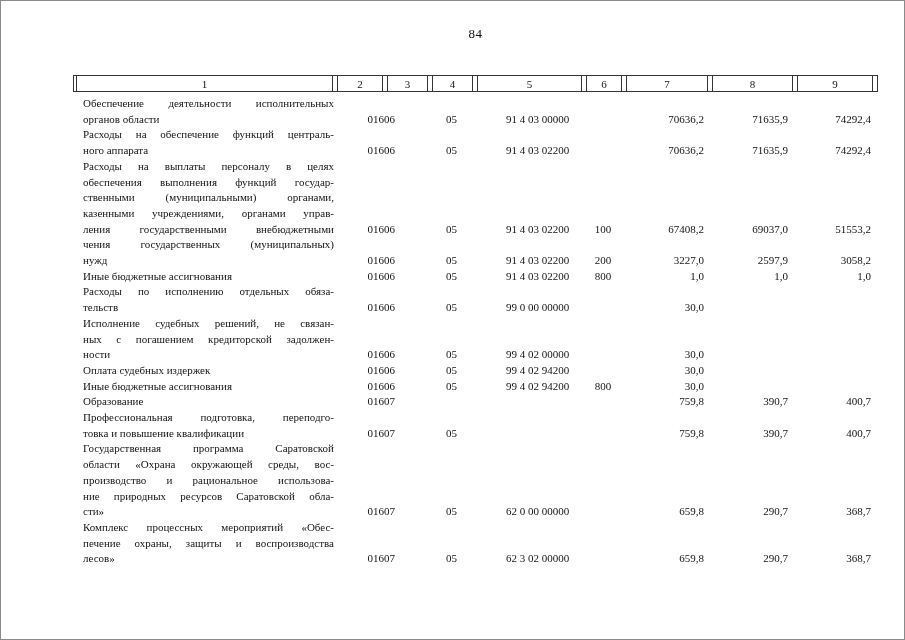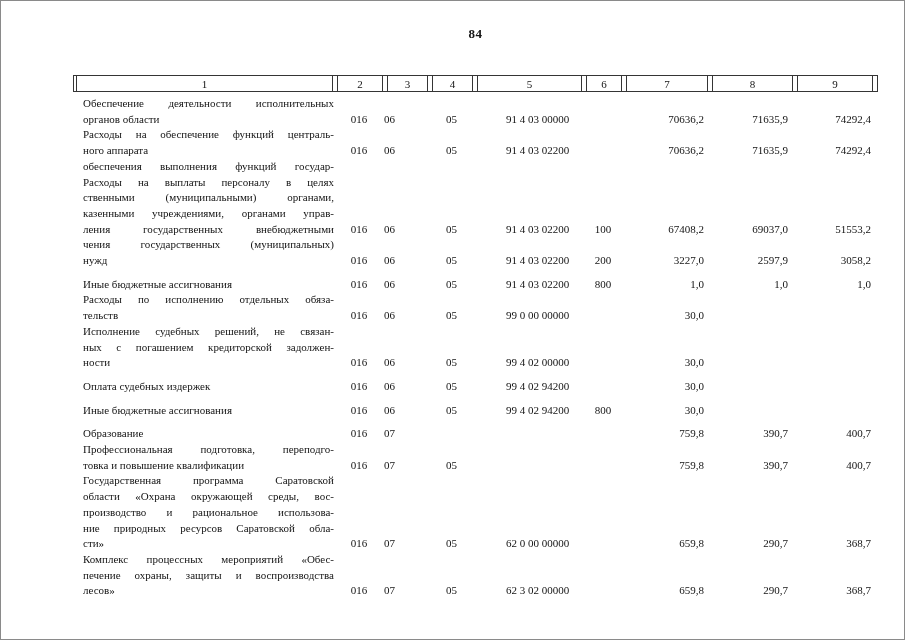--- a/index.html
+++ b/index.html
@@ -17,21 +17,20 @@
     border: 1px solid #8a8a8a;
     background: #ffffff;
   }
   .page-number {
     position: absolute;
     left: 72px; top: 25px;
     width: 805px;
     text-align: center;
     font-size: 13px;
     letter-spacing: 0.5px;
-    font-weight: bold;
   }
   .table-wrap {
     position: absolute;
     left: 72px; top: 74px;
     width: 805px;
   }
   
   .thead {
     display: flex;
     height: 17px;
@@ -51,21 +50,21 @@
   .h1 { width: 257px; } .h2 { width: 46px; } .h3 { width: 41px; }
   .h4 { width: 41px; } .h5 { width: 105px; } .h6 { width: 36px; }
   .h7 { width: 82px; } .h8 { width: 81px; } .h9 { width: 76px; }
 
   .tbody { margin-top: 4px; font-size: 11px; line-height: 15.7px; }
   .row { display: flex; align-items: flex-end; }
   .c { box-sizing: border-box; flex: 0 0 auto; }
   .c1 { width: 261px; padding-left: 10px; }
   .c1 .jline { text-align: justify; text-align-last: justify; }
   .c1 .lline { text-align: left; }
-  .c2 { width: 50px; text-align: center; margin-top: 8px; }
+  .c2 { width: 50px; text-align: right; }
   .c3 { width: 45px; text-align: left; }
   .c4 { width: 45px; text-align: center; }
   .c5 { width: 109px; text-align: center; padding-left: 18px; }
   .c6 { width: 40px; text-align: center; }
   .c7 { width: 86px; text-align: right; padding-right: 5px; }
   .c8 { width: 85px; text-align: right; padding-right: 6px; }
   .c9 { width: 84px; text-align: right; padding-right: 7px; }
 </style>
 </head>
 <body>
@@ -109,25 +108,25 @@
           <div class="c c3">06</div>
           <div class="c c4">05</div>
           <div class="c c5">91 4 03 02200</div>
           <div class="c c6"></div>
           <div class="c c7">70636,2</div>
           <div class="c c8">71635,9</div>
           <div class="c c9">74292,4</div>
         </div>
         <div class="row">
           <div class="c c1">
+            <div class="jline">Расходы на выплаты персоналу в целях</div>
             <div class="jline">обеспечения выполнения функций государ-</div>
-            <div class="jline">Расходы на выплаты персоналу в целях</div>
             <div class="jline">ственными (муниципальными) органами,</div>
             <div class="jline">казенными учреждениями, органами управ-</div>
-            <div class="jline">ления государственных внебюджетными</div>
+            <div class="jline">ления государственными внебюджетными</div>
           </div>
           <div class="c c2">016</div>
           <div class="c c3">06</div>
           <div class="c c4">05</div>
           <div class="c c5">91 4 03 02200</div>
           <div class="c c6">100</div>
           <div class="c c7">67408,2</div>
           <div class="c c8">69037,0</div>
           <div class="c c9">51553,2</div>
         </div>

